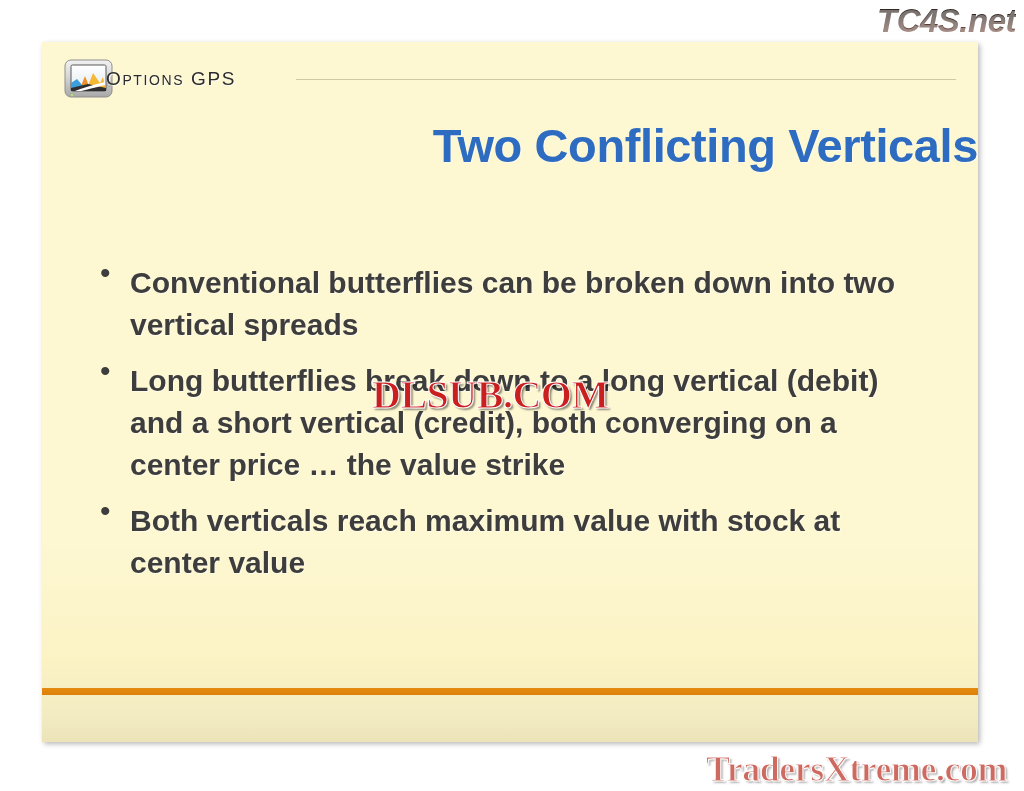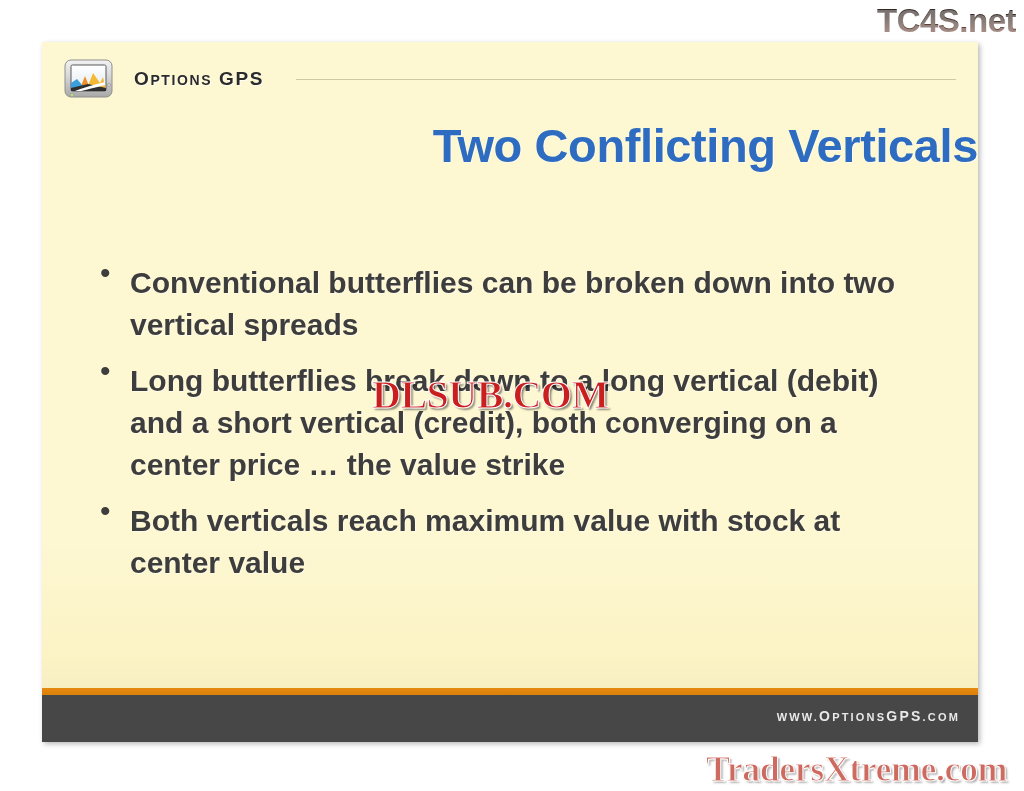--- a/index.html
+++ b/index.html
@@ -23,20 +23,21 @@
     font-family: "Liberation Sans", sans-serif;
     font-weight: bold;
     font-size: 33px;
     letter-spacing: -0.5px;
     background: linear-gradient(to bottom, #2a2320 0%, #392c27 38%, #6b4a40 72%, #8d6357 100%);
     -webkit-background-clip: text;
     background-clip: text;
     color: transparent;
     text-shadow: 0 1px 0 rgba(255,255,255,0.35);
     z-index: 40;
+    font-style: italic;
   }
 
   
   .slide {
     position: absolute;
     left: 42px;
     top: 42px;
     width: 936px;
     height: 700px;
     background: linear-gradient(to bottom, #fdf7d2 0%, #fdf7d2 72%, #fbf3c4 88%, #f3ecc2 96%, #ece3b8 100%);
@@ -56,24 +57,24 @@
   .gps-logo {
     position: absolute;
     left: 20px;
     top: 6px;
     width: 54px;
     height: 42px;
   }
 
   .brand-word {
     position: absolute;
-    left: 92px;
+    left: 64px;
     top: 16px;
     font-family: "Liberation Sans", sans-serif;
-    font-weight: bold;
+    font-weight: normal;
     font-size: 19px;
     color: #2b2b2b;
     letter-spacing: 1.6px;
     text-shadow: 1px 1px 0 rgba(255,255,255,0.75);
   }
   .brand-word .sc { font-size: 14px; }
 
   .header-rule {
     position: absolute;
     left: 254px;
@@ -257,20 +258,17 @@
     </li>
 
     <li class="bullet-row">
       <span class="bullet-dot">•</span>
       <span class="bullet-text">Both verticals reach maximum value with stock at center value</span>
     </li>
   </ul>
 
   <div class="footer-stripe"></div>
 
-  <div class="footer-bar">
-    <span class="footer-url"><span class="sc">WWW.</span><span>O</span><span class="sc">PTIONS</span><span>GPS</span><span class="sc">.</span><span class="sc">COM</span></span>
-  </div>
 </div>
 
 <div class="wm-dlsub">DLSUB.COM</div>
 
 <div class="wm-traders">TradersXtreme.com</div>
 
 </body></html>

